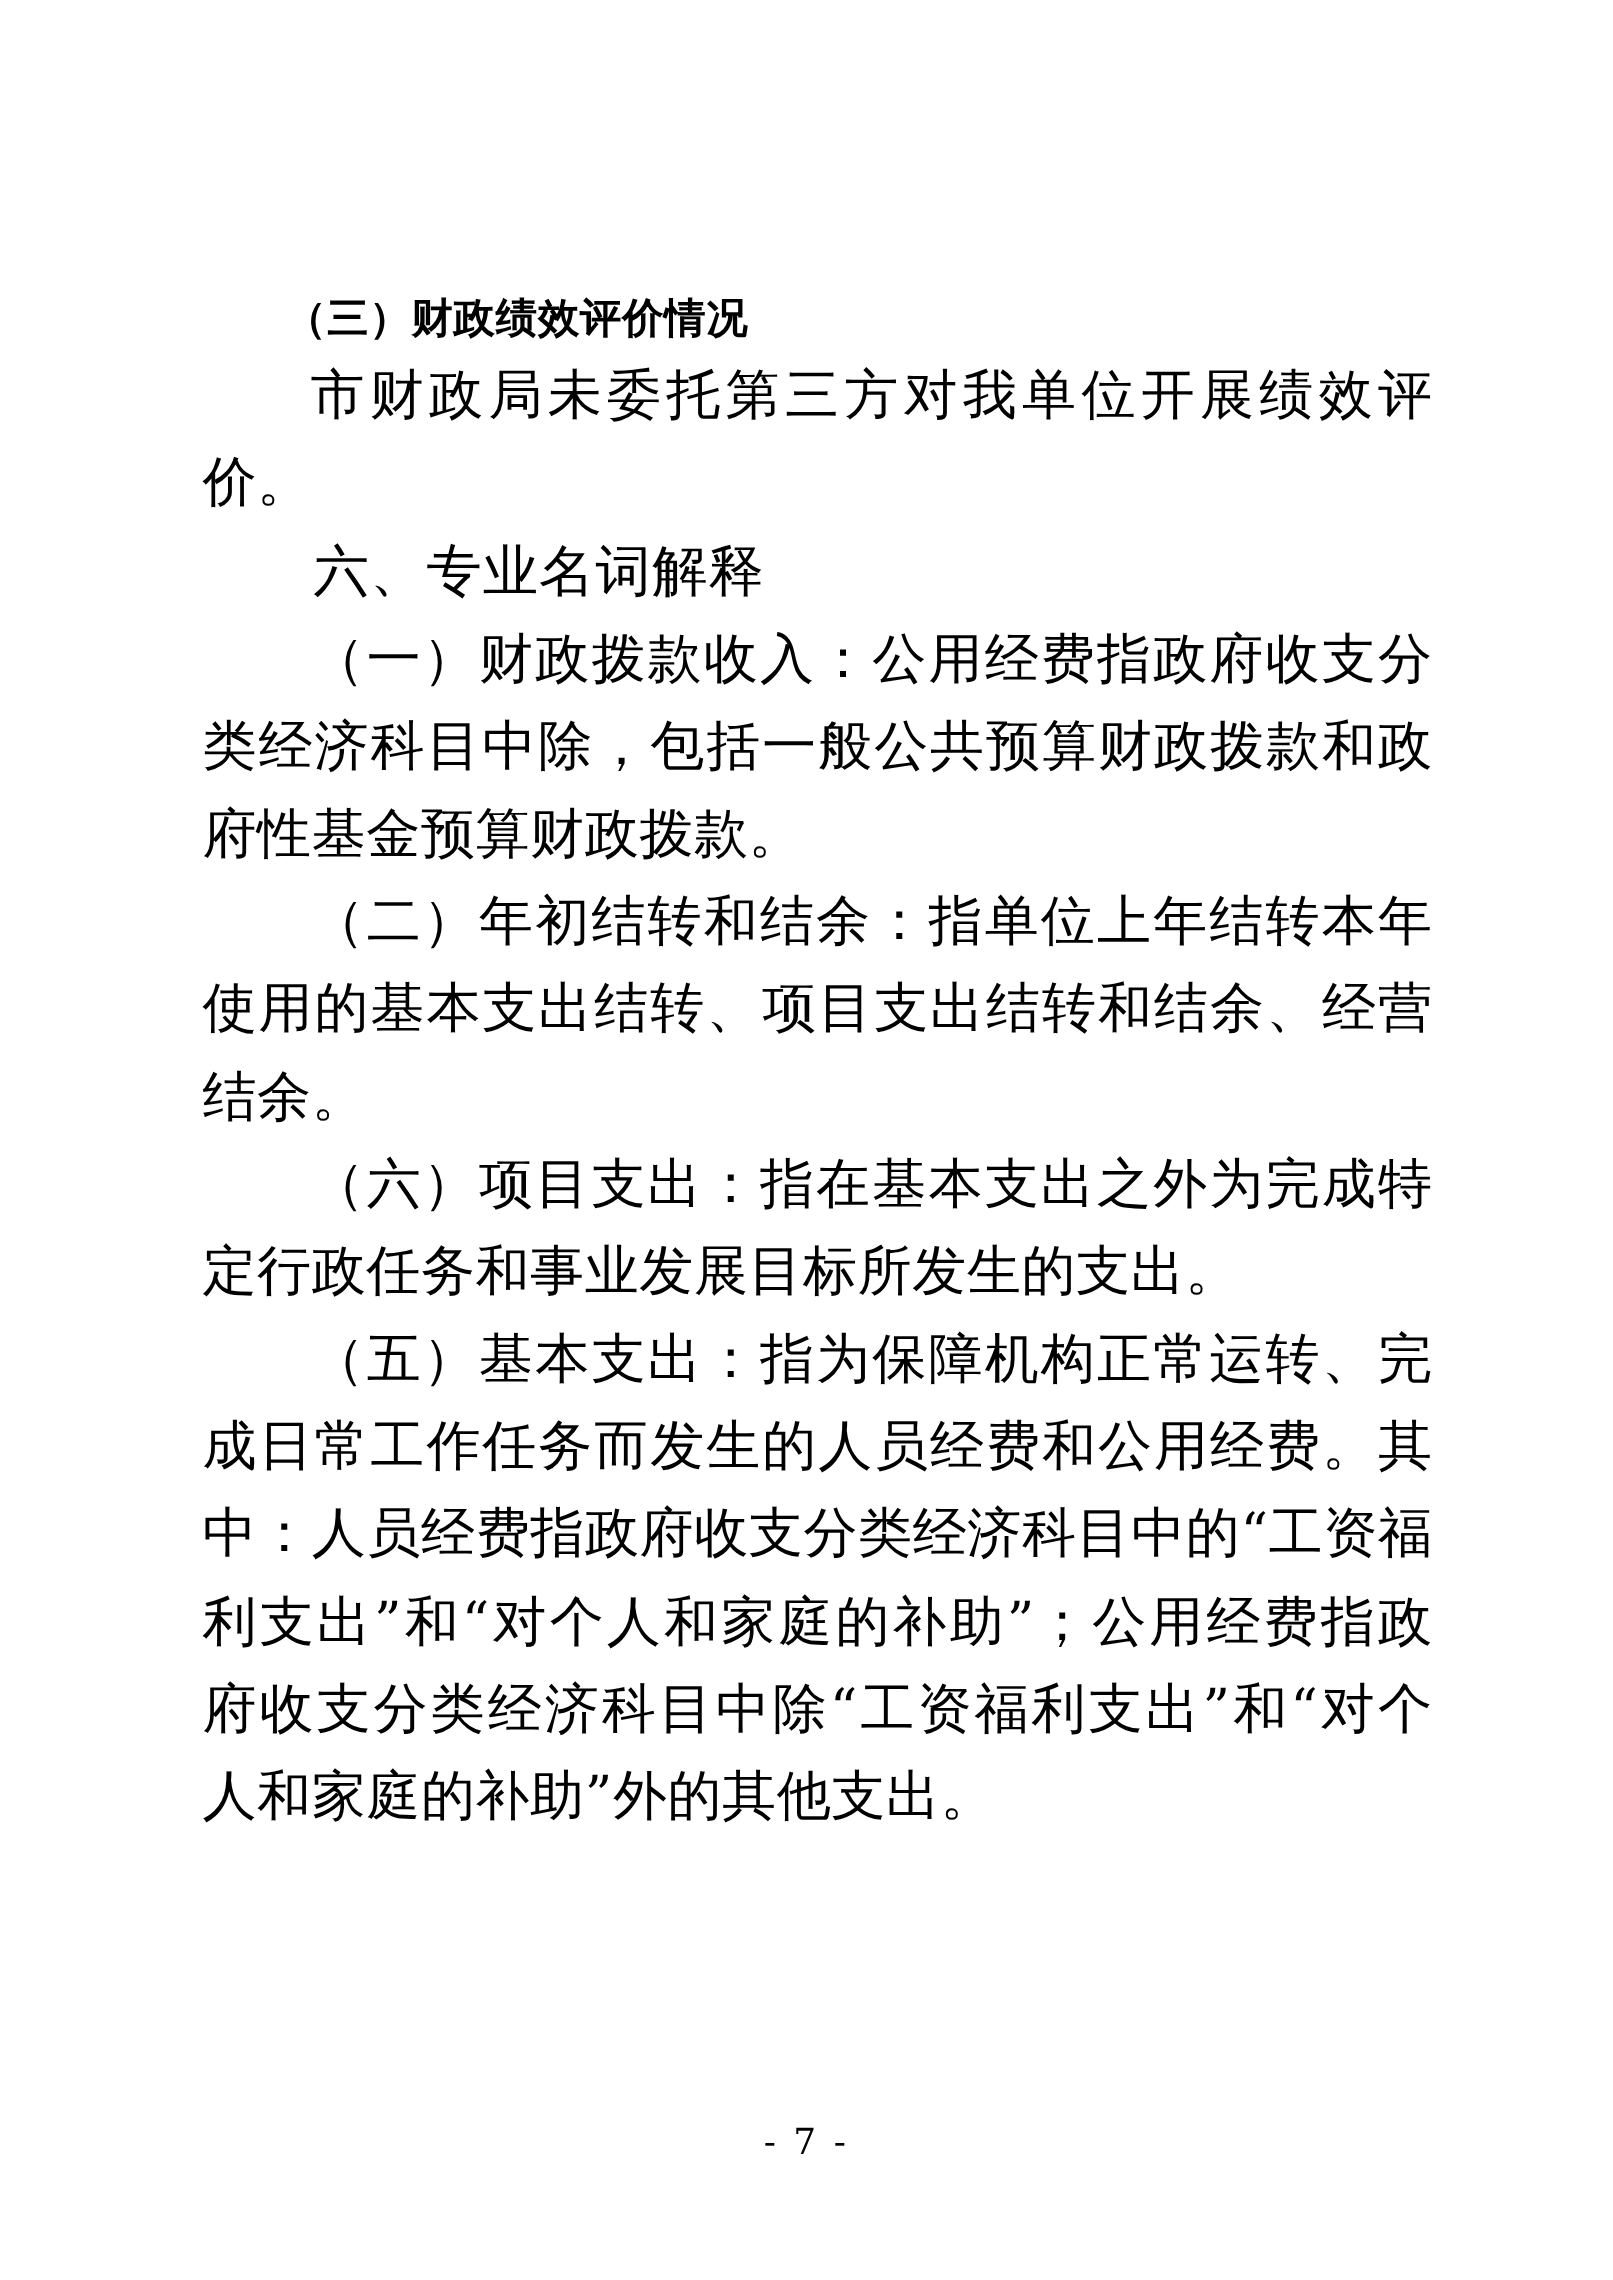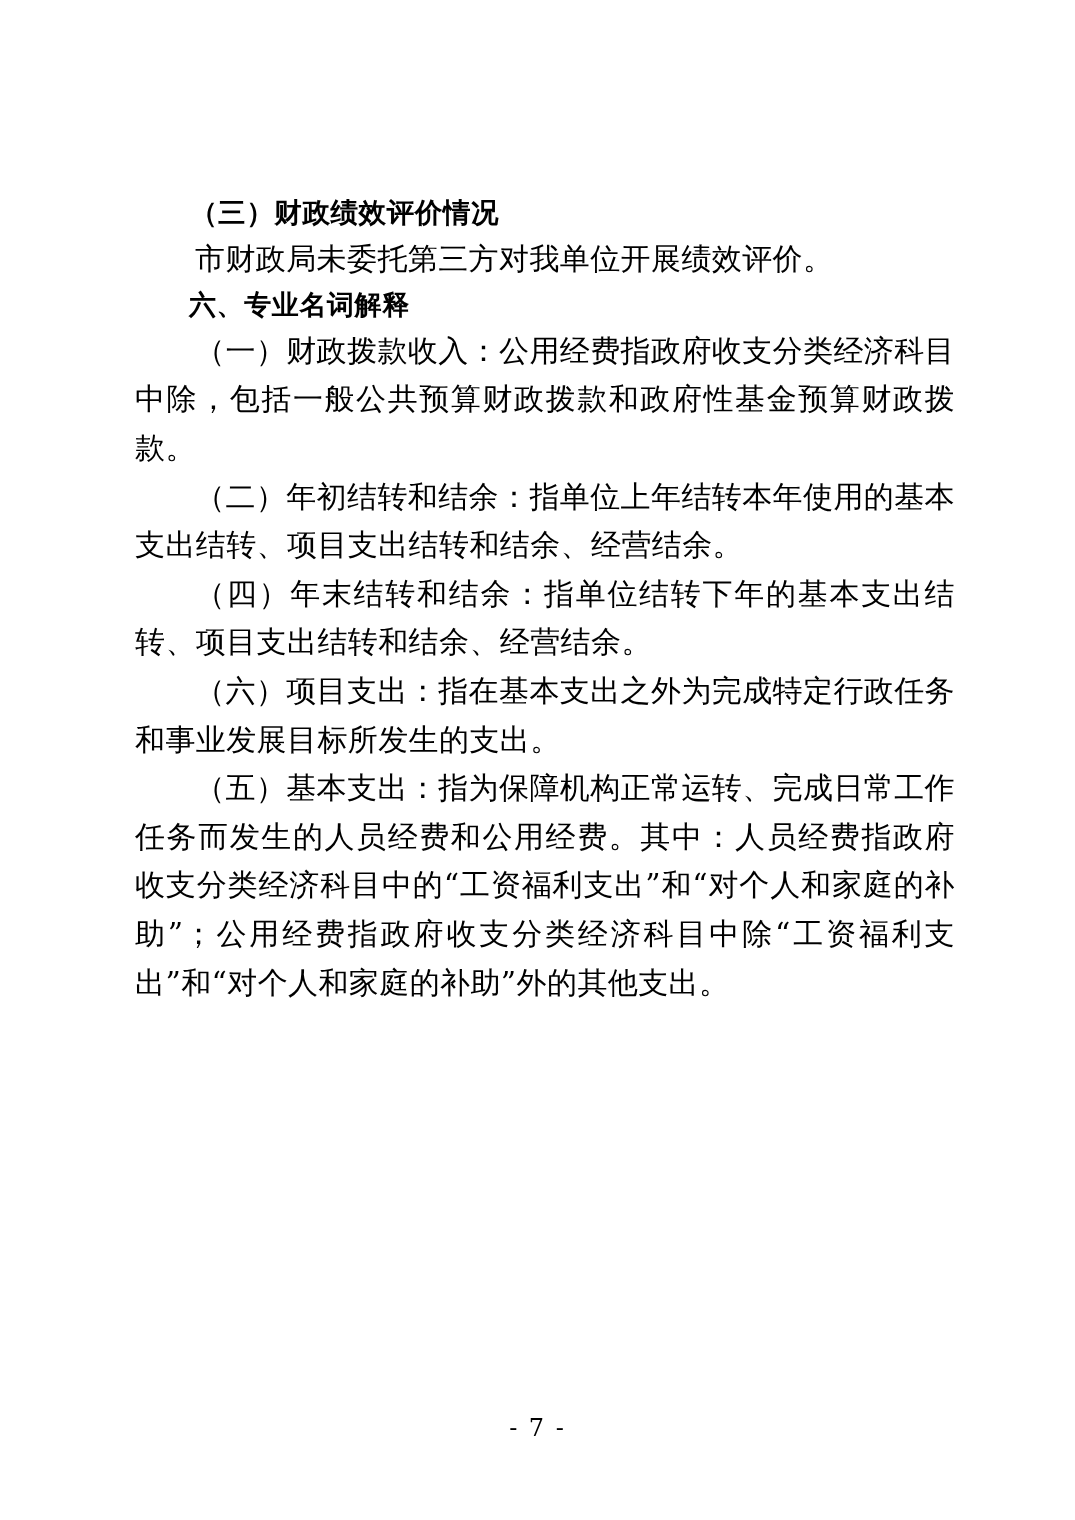--- a/index.html
+++ b/index.html
@@ -21,40 +21,40 @@
     width: 1075px;
     height: 1520px;
     box-sizing: border-box;
     padding: 190px 67px 60px 135px;
   }
   .doc-body {
     width: 820px;
   }
   p {
     margin: 0;
-    font-size: 30px;
+    font-size: 36px;
     line-height: 1.62;
     text-align: justify;
     text-justify: inter-ideograph;
     letter-spacing: 0.4px;
   }
   .indent {
     text-indent: 2em;
   }
   .heading-sub {
     font-weight: bold;
     font-size: 27.5px;
     line-height: 1.62;
     text-indent: 2em;
     margin: 0;
     letter-spacing: 0.6px;
   }
   .heading-main {
-    font-weight: bold;
-    font-size: 27px;
+    font-weight: normal;
+    font-size: 37px;
     line-height: 1.62;
     text-indent: 2em;
     margin: 0;
     letter-spacing: 0.6px;
   }
   .term {
     font-weight: normal;
   }
   .block {
     margin-bottom: 0px;
@@ -86,23 +86,20 @@
 
       <p class="indent">
         <span class="term">（一）财政拨款收入：</span><span>公用经费指政府收支分类经济科目中除，包括一般公共预算财政拨款和政府性基金预算财政拨款。</span>
       </p>
 
       <p class="indent">
         <span class="term">（二）年初结转和结余：</span><span>指单位上年结转本年使用的基本支出结转、项目支出结转和结余、经营结余。</span>
       </p>
 
 
-      <p class="indent">
-        <span class="term">（四）年末结转和结余：</span><span>指单位结转下年的基本支出结转、项目支出结转和结余、经营结余。</span>
-      </p>
 
       <p class="indent">
         <span class="term">（六）项目支出：</span><span>指在基本支出之外为完成特定行政任务和事业发展目标所发生的支出。</span>
       </p>
 
       <p class="indent">
         <span class="term">（五）基本支出：</span><span>指为保障机构正常运转、完成日常工作任务而发生的人员经费和公用经费。其中：人员经费指政府收支分类经济科目中的“工资福利支出”和“对个人和家庭的补助”；公用经费指政府收支分类经济科目中除“工资福利支出”和“对个人和家庭的补助”外的其他支出。</span>
       </p>
 
     </div>

